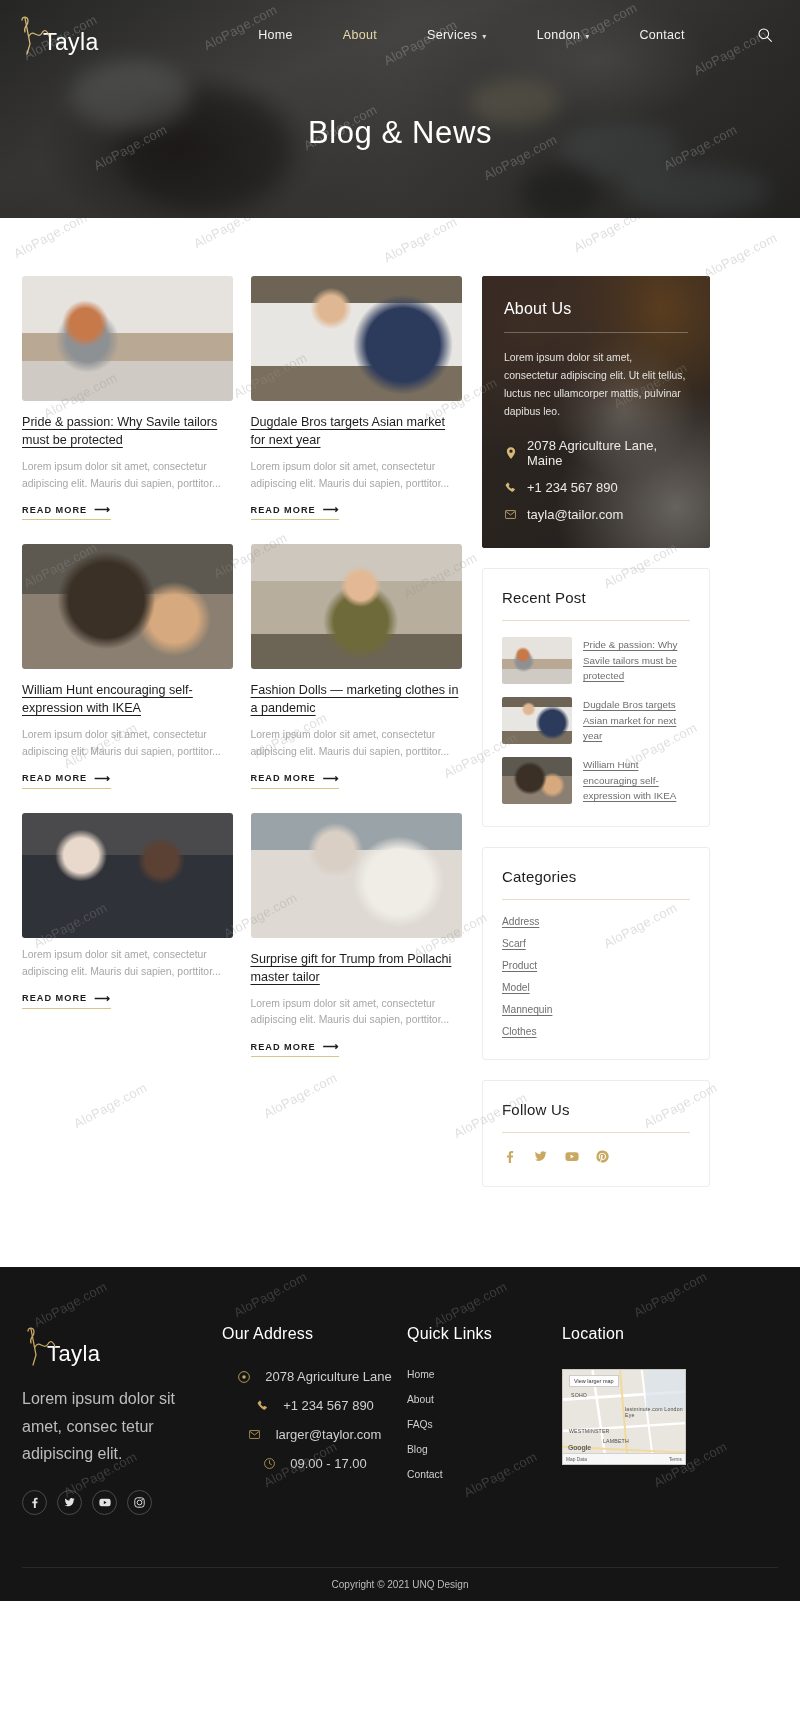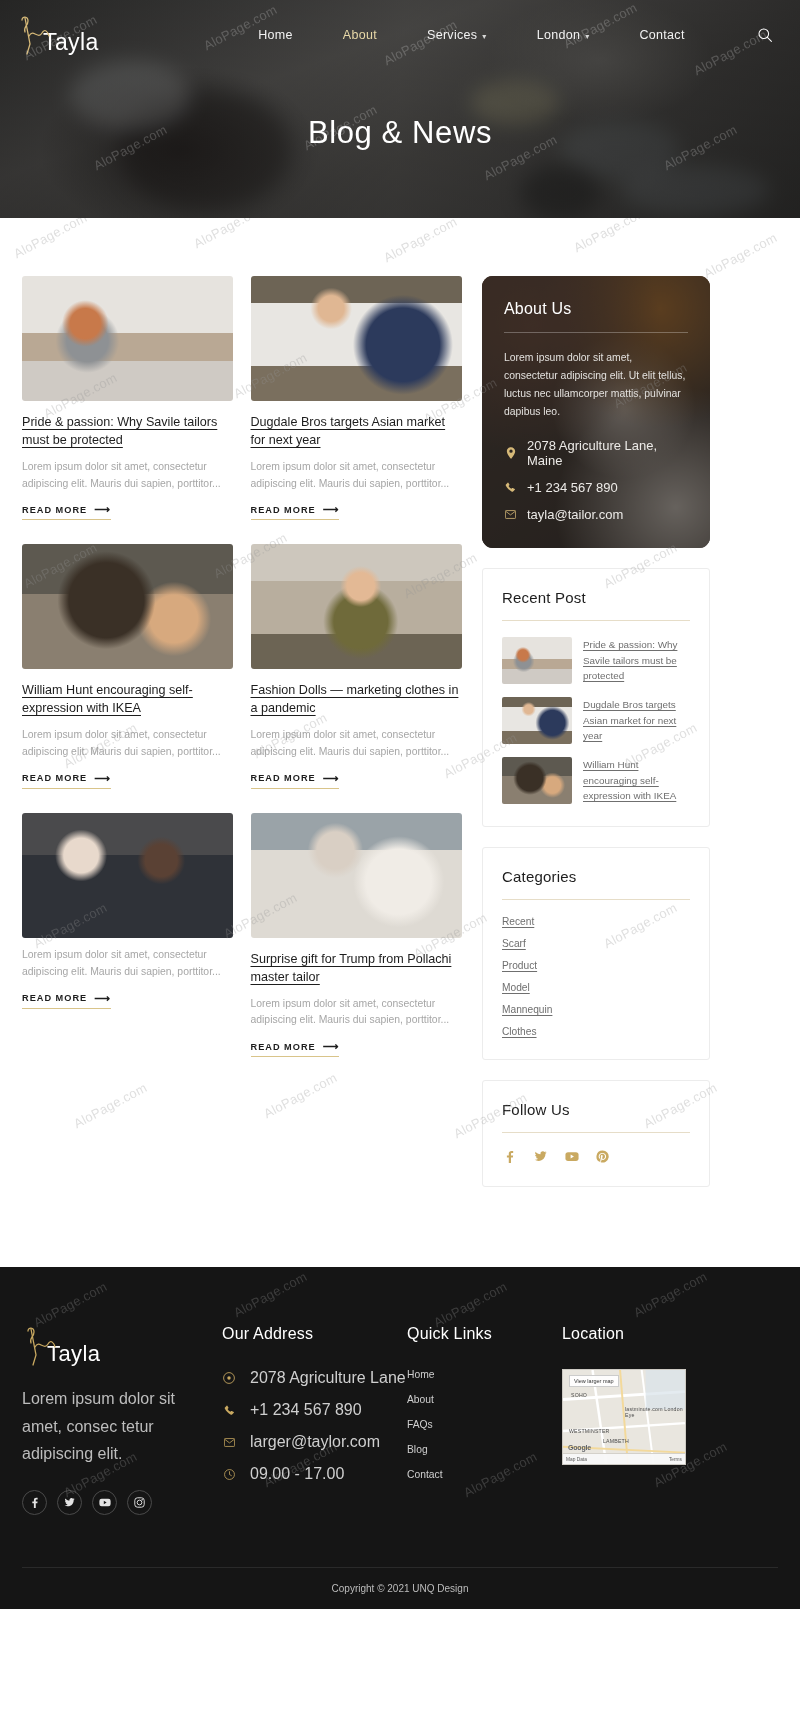--- a/index.html
+++ b/index.html
@@ -186,21 +186,21 @@
     height: 1px;
     background: #e6ddc8;
     margin: 14px 0 16px 0;
   }
 
   
   .about-widget {
     position: relative;
     overflow: hidden;
     border: none;
-    border-radius: 11px;
+    border-radius: 3px;
     padding: 24px 22px 26px 22px;
     margin-bottom: 20px;
     min-height: 228px;
     background: #3b3330;
   }
   .about-bg {
     position:absolute; inset:0;
     background:
       radial-gradient(circle at 22% 18%, #6b4a3a 0%, rgba(107,74,58,0) 45%),
       radial-gradient(circle at 78% 12%, #b8742b 0%, rgba(184,116,43,0) 40%),
@@ -263,21 +263,21 @@
     width:25px; height:25px; border-radius:50%;
     border:1px solid #4a4a4a; color:#e3e3e3;
     display:flex; align-items:center; justify-content:center;
     cursor:pointer;
   }
   .f-heading {
     color:#ffffff; font-size:16px; font-weight:400;
     margin-bottom: 26px; letter-spacing:.2px;
   }
   .f-list { display:flex; flex-direction:column; gap: 14px; }
-  .f-addr-item { display:flex; align-items:center; gap:14px; font-size:16px; color:#cfcfcf; }
+  .f-addr-item { display:flex; align-items:center; gap:14px; font-size:13px; color:#cfcfcf;justify-content:center; }
   .f-addr-item .ico { width:14px;height:14px;flex:none;display:flex;align-items:center;justify-content:center;color:#c9a961; }
   .f-link { font-size:10.3px; color:#cfcfcf; text-decoration:none; cursor:pointer; width:max-content; }
 
   
   .map-box {
     width: 124px; height: 96px;
     background: #e9e6df;
     border: 1px solid #cdcac3;
     position: relative; overflow: hidden;
     font-size: 5.5px; color:#555;
@@ -294,21 +294,21 @@
     background: rgba(248,248,248,.95);
     border-top:1px solid #d4d1ca;
     display:flex; align-items:center; justify-content:space-between;
     padding: 0 3px; font-size:4.8px; color:#5a5a5a;
   }
   .gm-logo { position:absolute; bottom:13px; left:5px; font-size:7px; font-weight:700; color:#5f6368; letter-spacing:-.2px;}
 
   .footer-bottom {
     margin-top: 52px;
     border-top: 1px solid #2a2a2a;
-    height: 42px;
+    height: 34px;
     display:flex; align-items:center; justify-content:center;
     font-size: 10px; color:#bcbcbc;
   }
 
   
   .ph { width:100%; height:100%; display:block; }
   .ph1 { background:
       radial-gradient(circle at 30% 38%, #c8794a 0 9%, rgba(200,121,74,0) 14%),
       radial-gradient(circle at 31% 52%, #8e9194 0 13%, rgba(142,145,148,0) 20%),
       linear-gradient(180deg,#e6e3de 0 46%, #b9a894 46% 68%, #cfcac4 68% 100%); }
@@ -567,21 +567,21 @@
               <span class="ph ph3"></span>
             </div>
           <a class="recent-title">William Hunt encouraging self-expression with IKEA</a>
         </div>
       </section>
 
       <section class="widget">
         <h3 class="widget-title">Categories</h3>
         <div class="widget-rule"></div>
         <div class="cat-list">
-          <a class="cat-link">Recent</a>
+          <a class="cat-link">Address</a>
           <a class="cat-link">Scarf</a>
           <a class="cat-link">Product</a>
           <a class="cat-link">Model</a>
           <a class="cat-link">Mannequin</a>
           <a class="cat-link">Clothes</a>
         </div>
       </section>
 
       <section class="widget">
         <h3 class="widget-title">Follow Us</h3>

